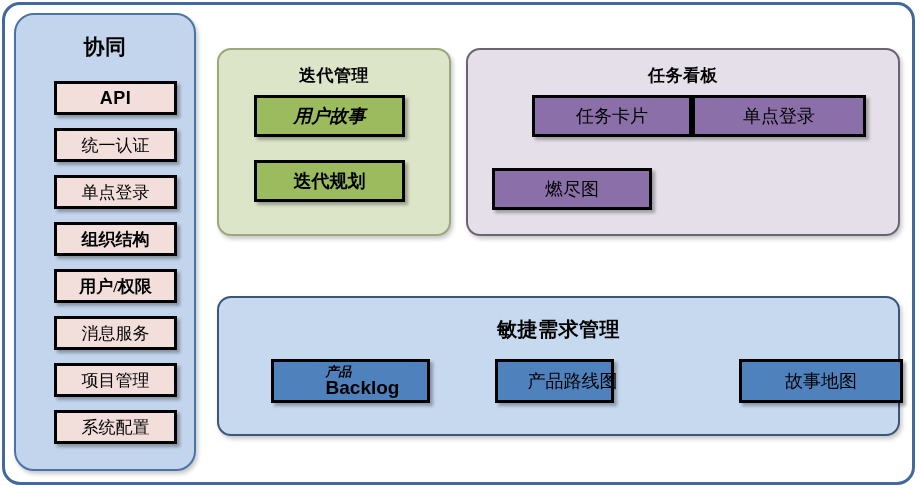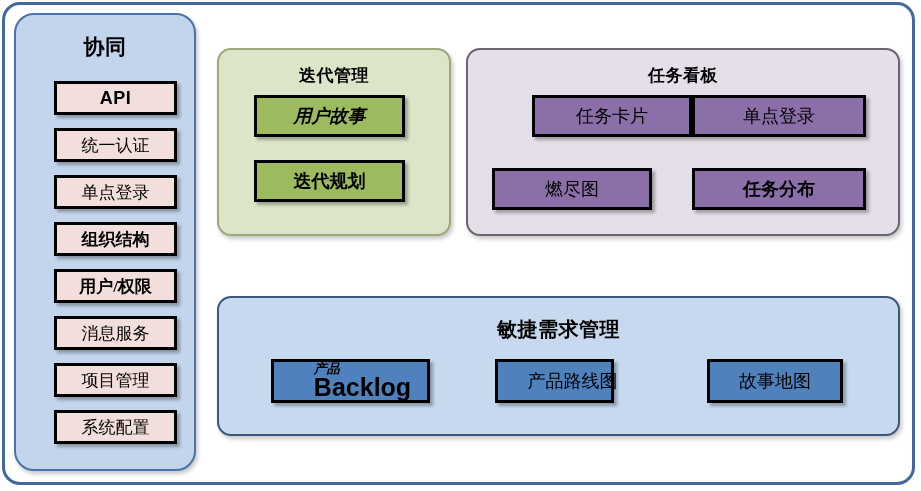--- a/index.html
+++ b/index.html
@@ -175,21 +175,21 @@
     align-items: baseline;
     flex-direction: column;
   }
   .label-mixed .cjk {
     font-size: 13px;
     font-style: italic;
     font-weight: bold;
   }
   .label-mixed .latin {
     font-family: "Liberation Sans", "DejaVu Sans", sans-serif;
-    font-size: 25px;
+    font-size: 19px;
     font-weight: bold;
     font-style: normal;
     margin-left: 24px;
   }
 </style>
 </head>
 <body>
 
 <div id="canvas">
 
@@ -214,30 +214,29 @@
     <div class="box box-pink" style="top:348px;">项目管理</div>
     <div class="box box-pink" style="top:395px;">系统配置</div>
   </div>
 
   <div class="panel panel-taskboard">
     <div class="panel-title">任务看板</div>
 
     <div class="box box-purple" style="left:24px;  top:45px;  width:160px;margin-left:40px;">任务卡片</div>
     <div class="box box-purple" style="left:224px; top:45px;  width:174px;">单点登录</div>
     <div class="box box-purple" style="left:24px;  top:118px; width:160px;">燃尽图</div>
-    <div class="box box-purple is-bold" style="left:224px; top:118px; width:174px;">任务分布</div>
   </div>
 
   <div class="panel panel-agile">
     <div class="panel-title">敏捷需求管理</div>
 
     <div class="box box-blue" style="left:52px;  top:61px; width:159px;">
       <span class="label-mixed">
         <span class="cjk">产品</span>
           <span class="latin">Backlog</span>
       </span>
     </div>
 
     <div class="box box-blue" style="left:276px; top:61px; width:119px;padding-left:36px;">产品路线图</div>
-    <div class="box box-blue" style="left:488px; top:61px; width:136px;font-family:Liberation Serif, serif;">故事地图</div>
+    <div class="box box-blue" style="left:520px; top:61px; width:164px;font-family:Liberation Serif, serif;">故事地图</div>
   </div>
 
 </div>
 
 </body></html>

